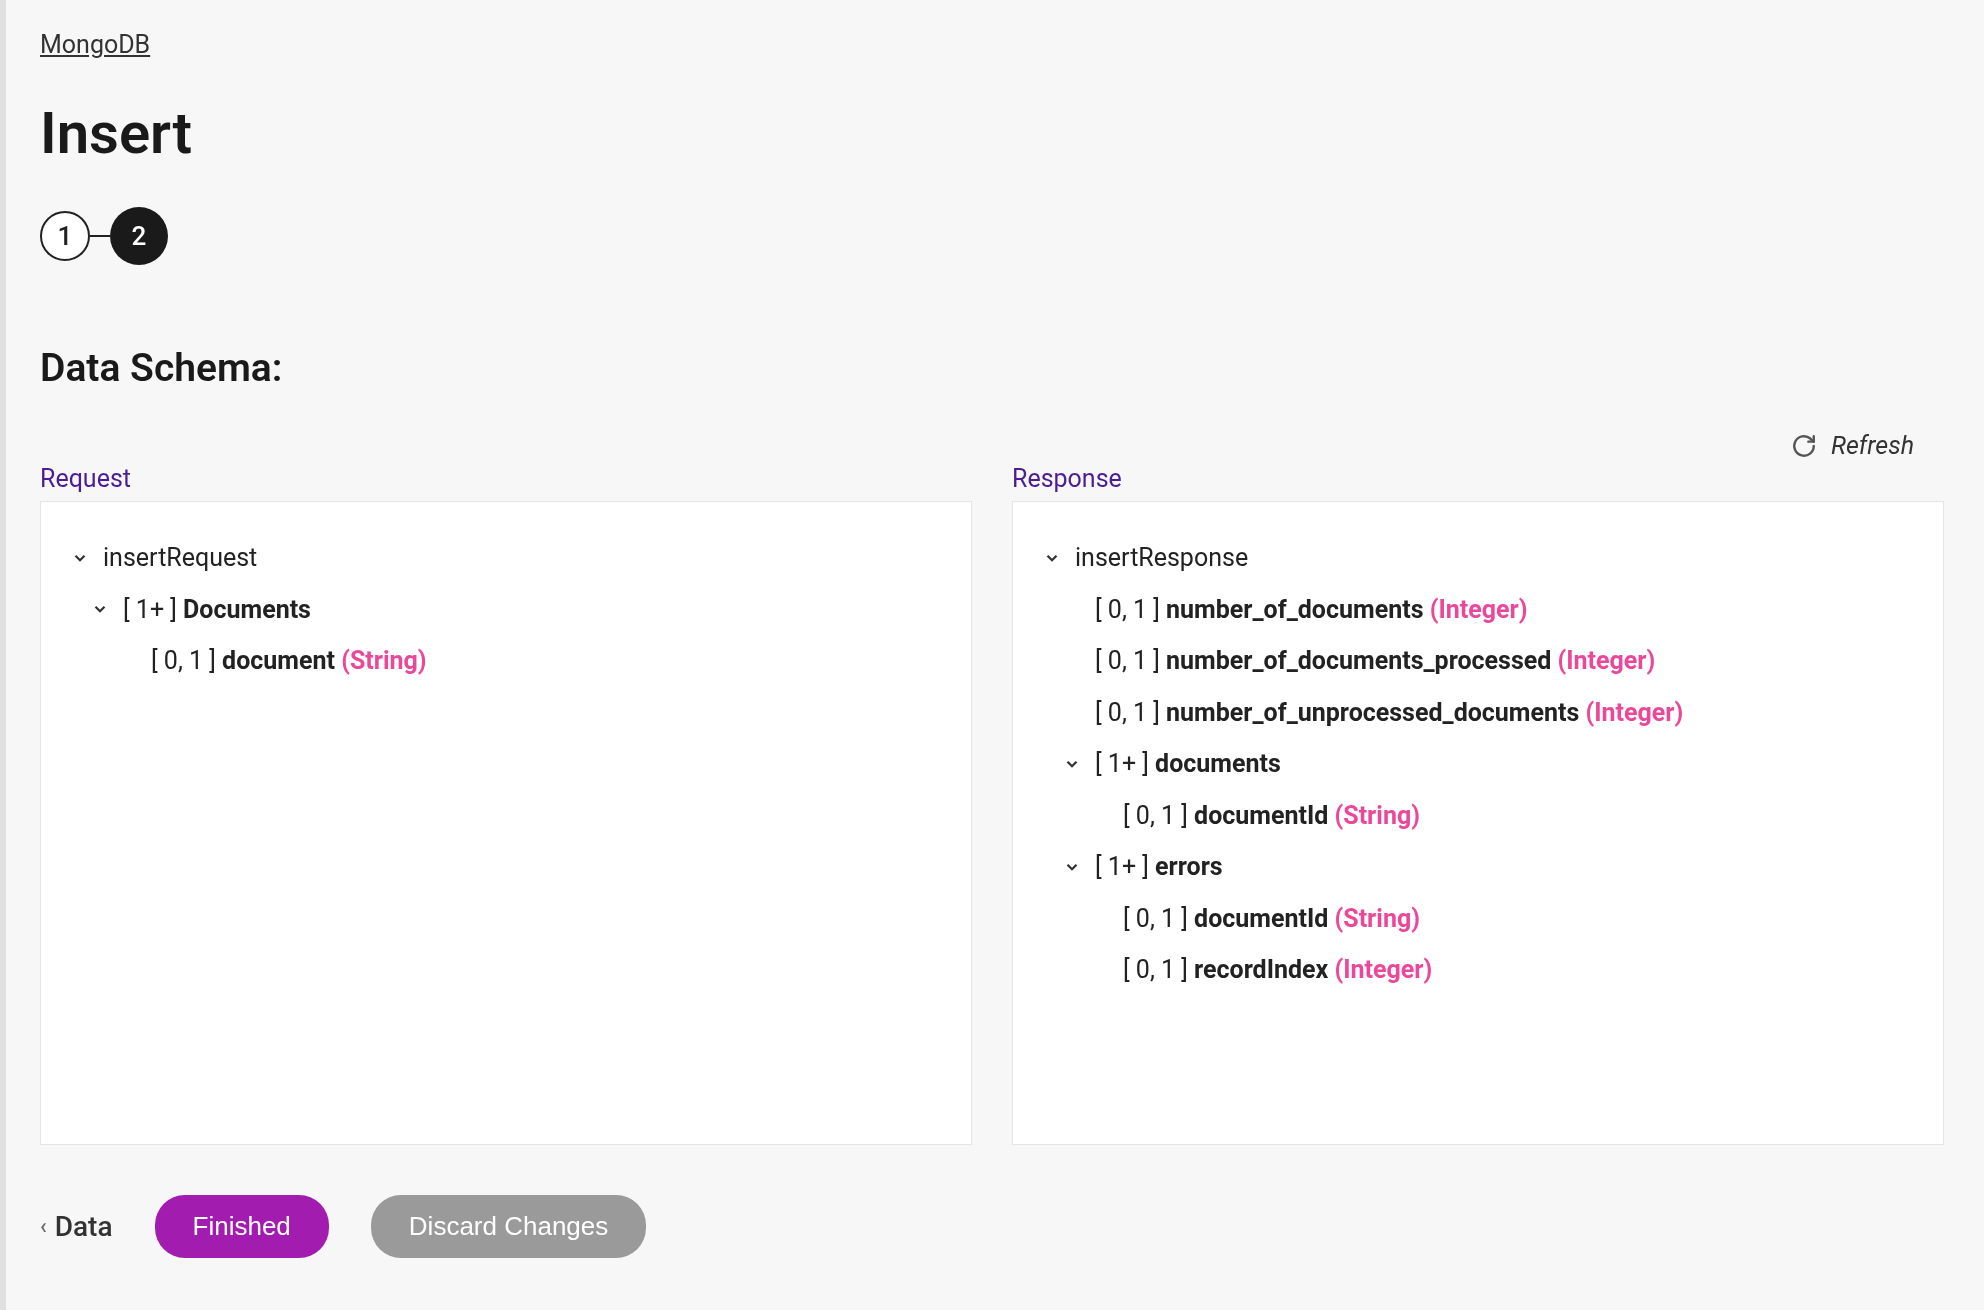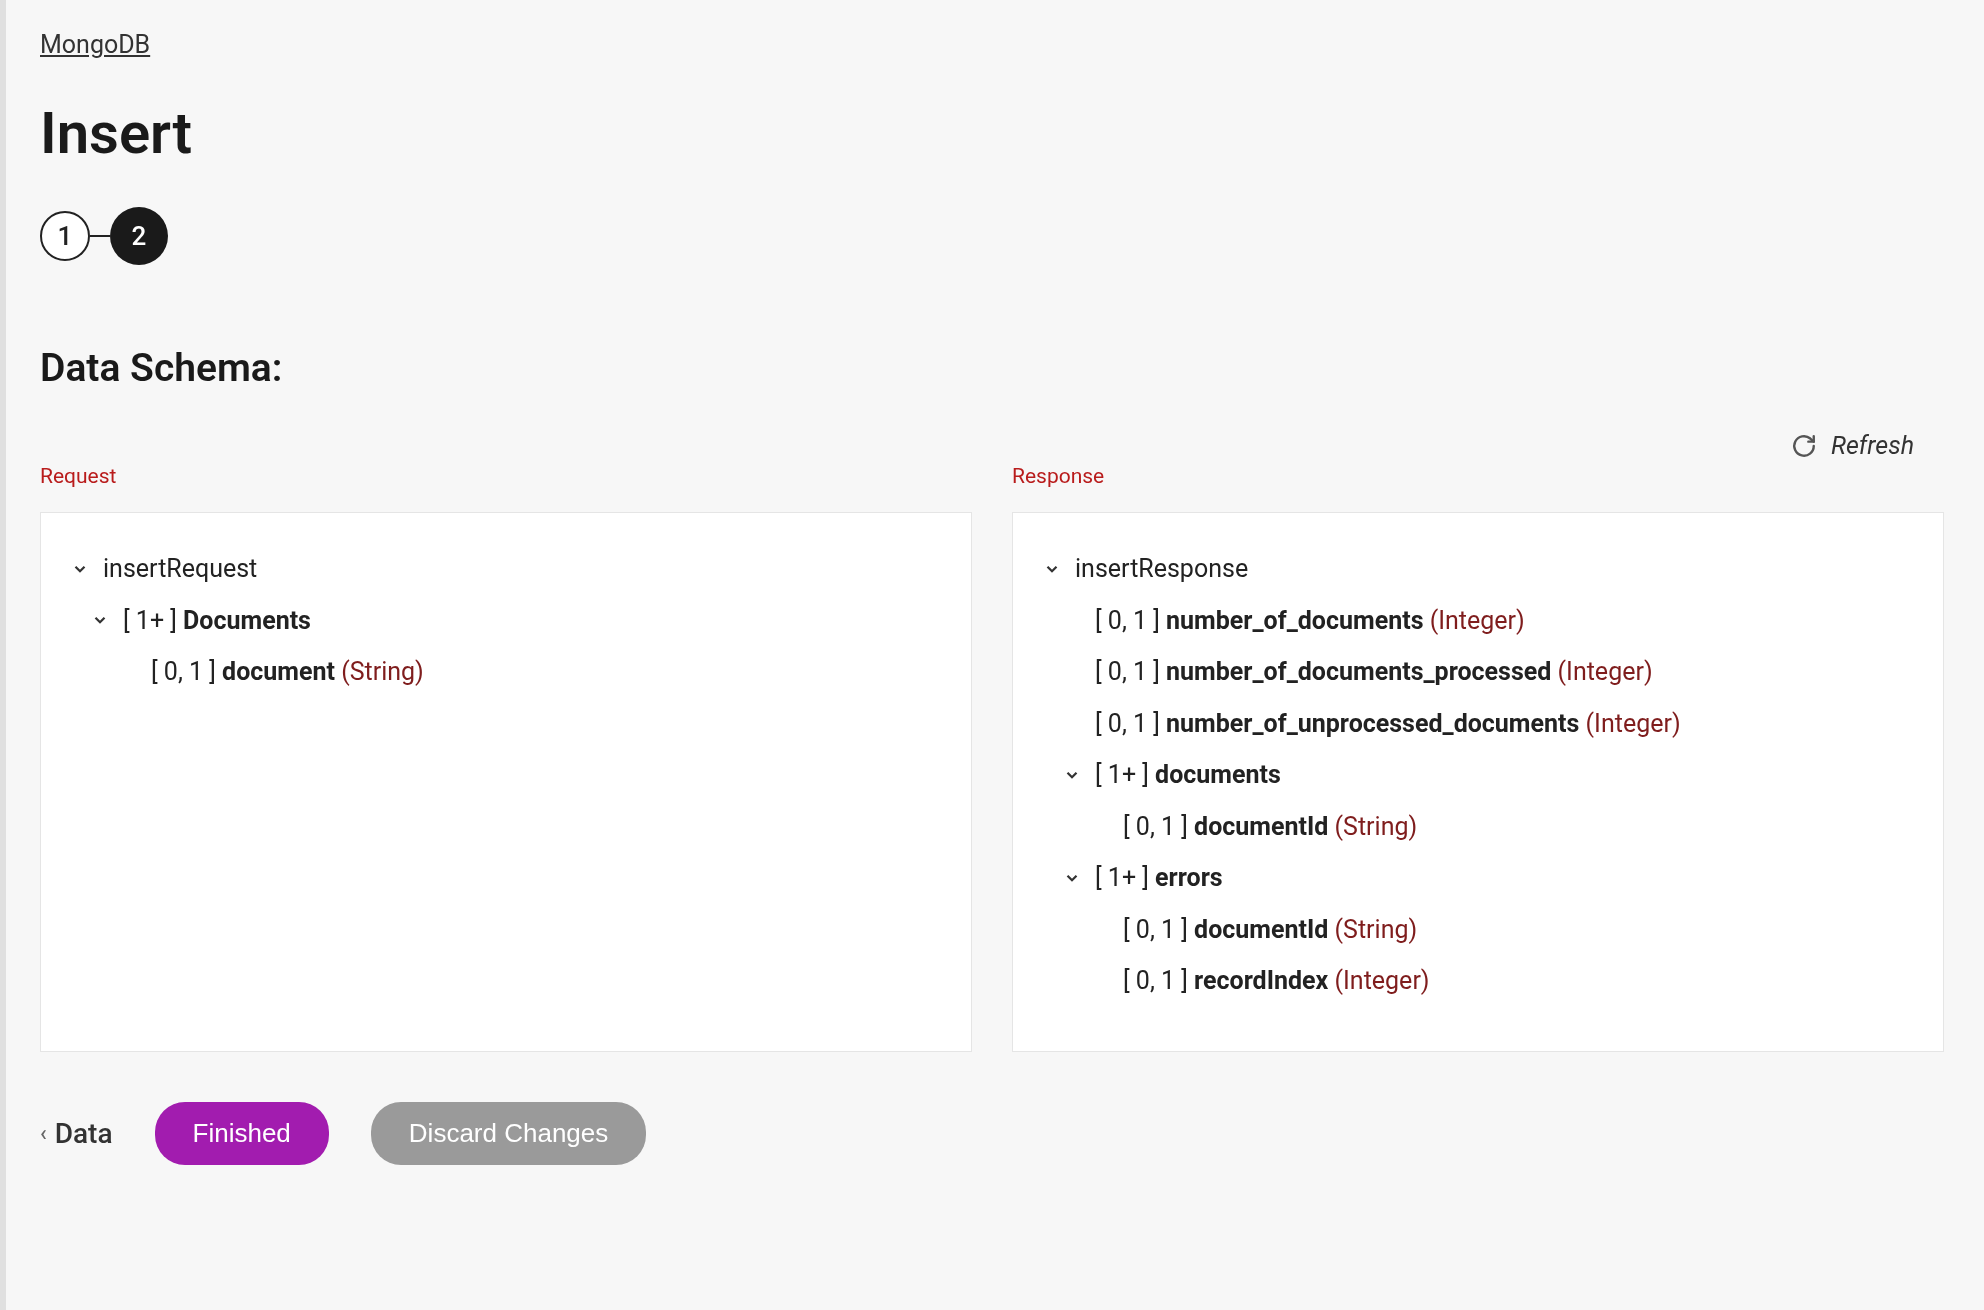--- a/index.html
+++ b/index.html
@@ -81,28 +81,28 @@
   .columns {
     display: flex;
     gap: 40px;
     margin-top: 4px;
   }
   .col {
     flex: 1;
     min-width: 0;
   }
   .col-header {
-    font-size: 21px;
-    color: #b91c1c;
-    margin-bottom: 24px;
+    font-size: 25px;
+    color: #4c1d95;
+    margin-bottom: 8px;
   }
   .panel {
     background: #fff;
     border: 1px solid #e5e5e5;
-    height: 540px;
+    height: 644px;
     padding: 30px 30px;
     overflow: hidden;
     position: relative;
   }
   .tree-row {
     display: flex;
     align-items: center;
     gap: 14px;
     padding: 2px 0;
     white-space: nowrap;
@@ -110,21 +110,21 @@
   }
   .chevron {
     width: 18px;
     height: 18px;
     flex-shrink: 0;
   }
   .chevron svg { display: block; }
   .card-spacer { width: 18px; flex-shrink: 0; }
   .card-text { font-size: 25px; color: #222; }
   .card-text .bold { font-weight: 700; text-align: right; }
-  .card-text .type { color: #7f1d1d; }
+  .card-text .type { color: #ec4899; font-weight: bold; }
   .indent-1 { padding-left: 20px; }
   .indent-2 { padding-left: 48px; }
   .footer {
     display: flex;
     align-items: center;
     gap: 42px;
     margin-top: 50px;
   }
   .back-btn {
     display: flex;

